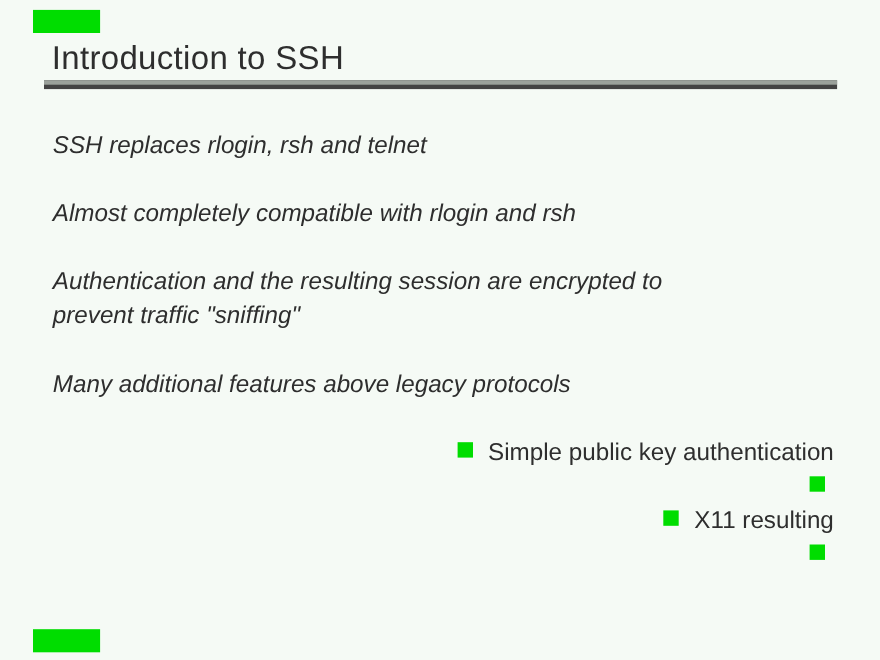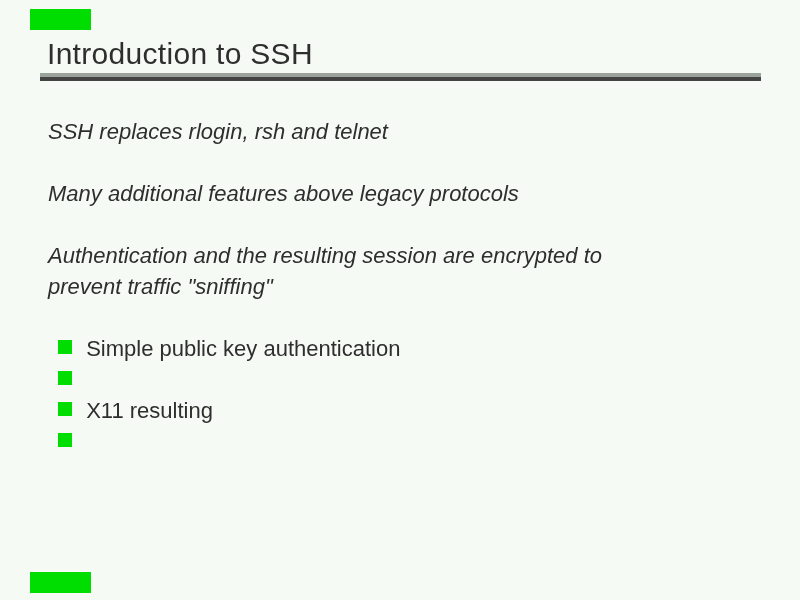--- a/index.html
+++ b/index.html
@@ -59,20 +59,21 @@
   }
   .content p .line {
     display: block;
     white-space: nowrap;
     font-style: italic;
   }
   ul.features {
     list-style: none;
     margin: 2px 0 0 0;
     padding: 0;
+    text-align: right;
   }
   ul.features li {
     padding-left: 10px;
     line-height: 31px;
     white-space: nowrap;
   }
   .bullet-sq {
     display: inline-block;
     width: 14px;
     height: 14px;
@@ -91,28 +92,31 @@
   <h1 class="title">Introduction to SSH</h1>
 
   <div class="title-rule"></div>
 
   <div class="content">
 
     <p>
       <span class="line">SSH replaces rlogin, rsh and telnet</span>
     </p>
 
-
     <p>
-      <span class="line">Many additional features above legacy protocols</span>
+      <span class="line">Almost completely compatible with rlogin and rsh</span>
     </p>
 
     <p>
       <span class="line">Authentication and the resulting session are encrypted to</span>
       <span class="line">prevent traffic "sniffing"</span>
+    </p>
+
+    <p>
+      <span class="line">Many additional features above legacy protocols</span>
     </p>
 
     <ul class="features">
       <li>
         <span class="bullet-sq"></span>
         <span>Simple public key authentication</span>
       </li>
       <li>
         <span class="bullet-sq"></span>
       </li>

